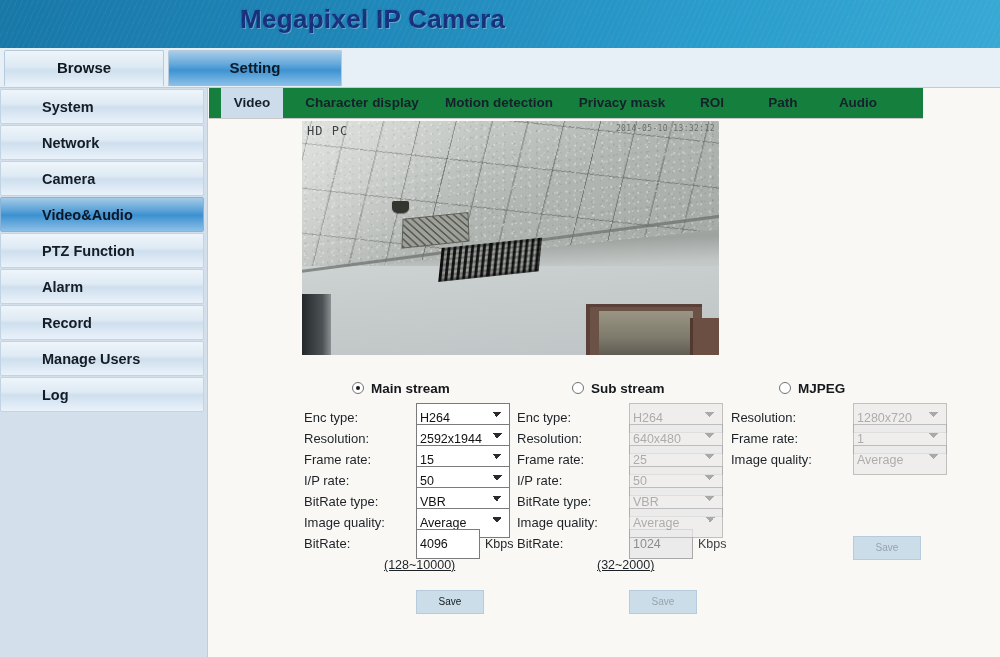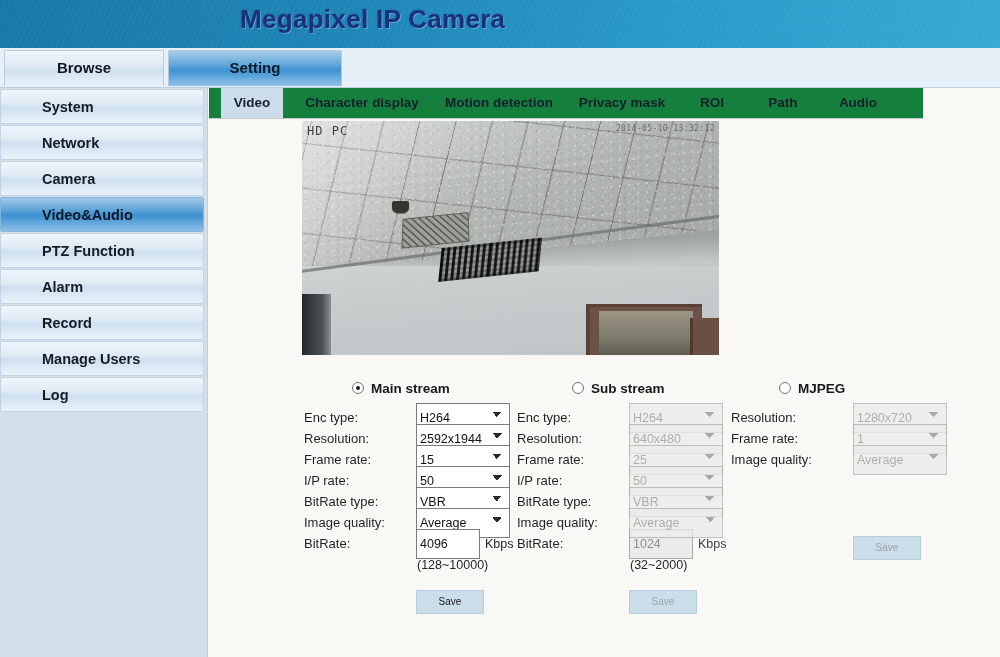--- a/index.html
+++ b/index.html
@@ -379,21 +379,22 @@
   .unit {
     font-size: 12.5px;
     color: #1d2227;
     margin-left: 5px;
   }
   .unit.dim { color: #3a3f44; }
   .hint {
     font-size: 12.5px;
     color: #1d2227;
     margin-top: 4px;
-    margin-left: 113px;
+    margin-left: 80px;
+    text-decoration: underline;
   }
 
   .save-btn {
     font-family: "Liberation Sans", sans-serif;
     font-size: 10px;
     width: 68px; height: 24px;
     line-height: 22px;
     text-align: center;
     background: #ccddea;
     border: 1px solid #b6ccdd;

